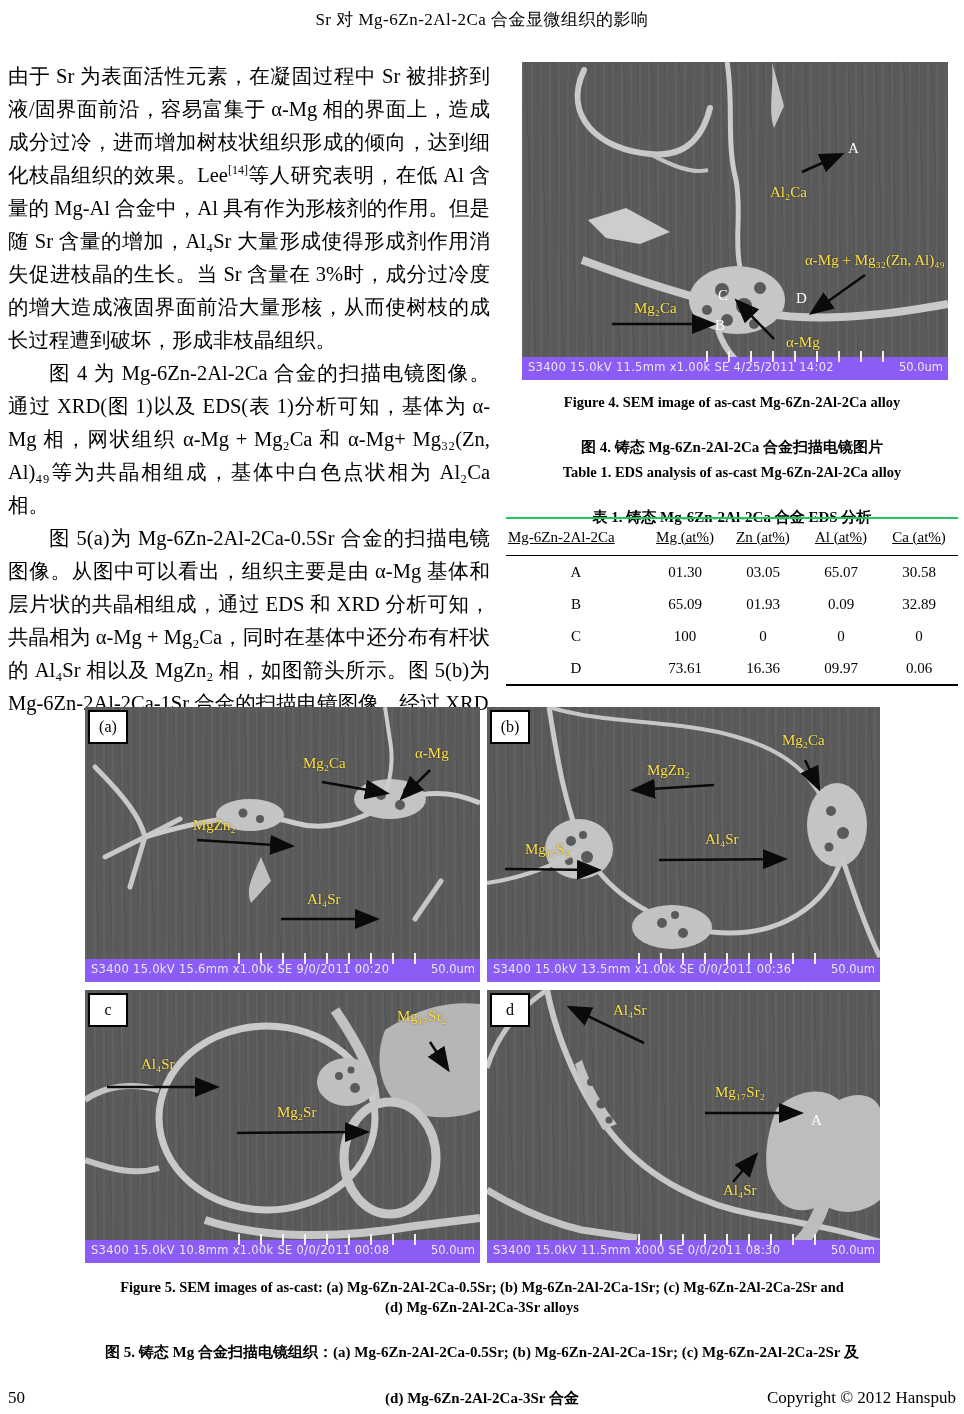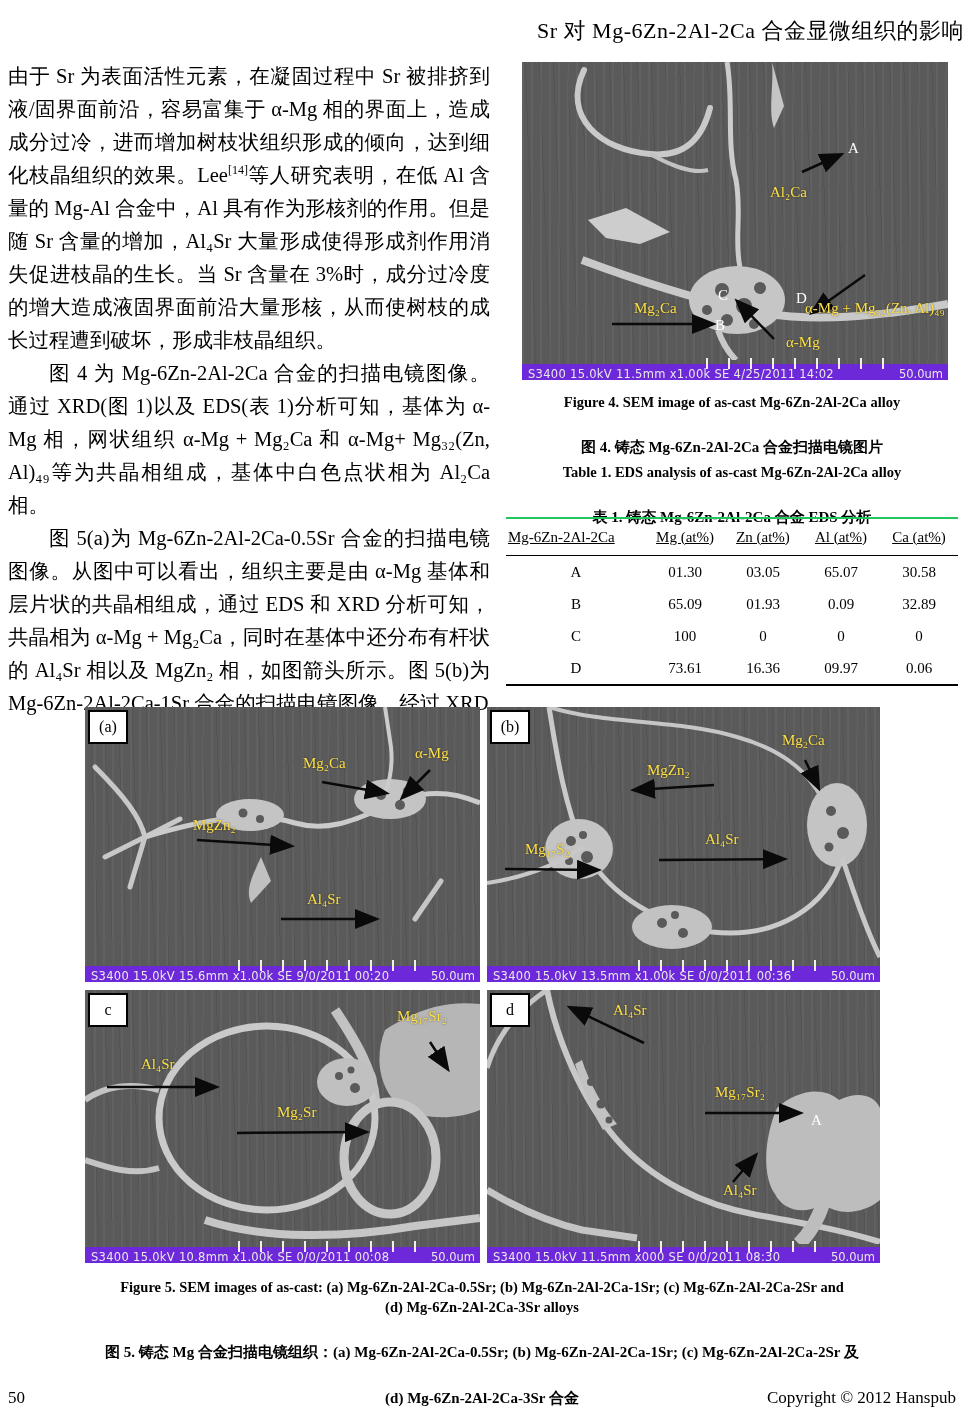--- a/index.html
+++ b/index.html
@@ -1,41 +1,41 @@
 <!DOCTYPE html>
 <html><head>
 <meta charset="utf-8">
 <style>
   html,body{margin:0;padding:0;background:#888;}
   .page{
     position:relative; width:964px; height:1414px; background:#ffffff;
     margin:0 auto; overflow:hidden;
     font-family:"Liberation Serif","DejaVu Serif",serif; color:#000;
   }
-  .hdr{position:absolute; top:8px; left:0; width:100%; text-align:right;
-       font-size:22px; letter-spacing:.5px;margin-top:8px;}
+  .hdr{position:absolute; top:8px; left:0; width:100%; text-align:center;
+       font-size:17px; letter-spacing:.5px;}
   
   .col-l{position:absolute; left:8px; top:60px; width:482px;
          font-size:20.5px; line-height:33px; text-align:justify;}
   .col-l p{margin:0; text-align:justify;}
   .col-l p.ind{text-indent:2em;}
   .col-l sup{font-size:12px; line-height:0;}
   
   .sem{position:absolute; background:#5a5a5a; overflow:hidden;}
   .sem .tex{position:absolute; inset:0;
       background:
         repeating-linear-gradient(90deg, rgba(255,255,255,.045) 0 2px, rgba(0,0,0,0) 2px 9px),
         repeating-linear-gradient(88deg, rgba(0,0,0,.07) 0 1px, rgba(0,0,0,0) 1px 14px);}
   .sem svg{position:absolute; left:0; top:0;}
   .sem .lbl{position:absolute; color:#fde047; font-size:15px; white-space:nowrap;
             font-family:"Liberation Serif","DejaVu Serif",serif; text-shadow:0 0 2px rgba(0,0,0,.6);}
   .sem .pt{position:absolute; color:#fff; font-size:15px;}
   .tagbox{position:absolute; left:3px; top:3px; width:36px; height:30px; background:#fff;
           border:2px solid #000; color:#000; font-size:16px; text-align:center; line-height:30px;}
-  .sbar{position:absolute; left:0; bottom:0; width:100%; height:16px; background:#6d28d9;
+  .sbar{position:absolute; left:0; bottom:0; width:100%; height:23px; background:#8b5cf6;
         color:#e8e8e8; font-family:"DejaVu Sans","Liberation Sans",sans-serif; font-size:11.5px;}
   .sbar .st{position:absolute; left:6px; top:3px; letter-spacing:.3px;}
   .sbar .sc{position:absolute; right:5px; top:3px;}
   .sbar .ticks{position:absolute; right:62px; top:-6px; width:180px; height:11px;
         background:repeating-linear-gradient(90deg,#f0f0f0 0 2px, rgba(0,0,0,0) 2px 22px);}
   
   .cap{position:absolute; text-align:center; font-weight:bold;}
   .cap .en{font-size:14.5px; line-height:20px;}
   .cap .zh{font-size:15px; line-height:21px;margin-top:25px;}
   
@@ -85,21 +85,21 @@
       <circle cx="185" cy="248" r="5" fill="#5a5a5a"></circle>
         <circle cx="232" cy="262" r="5" fill="#5a5a5a"></circle>
       <path d="M196,268 C200,280 206,290 214,298" stroke="#c9c9c9" stroke-width="6" fill="none"></path>
       <line x1="280" y1="110" x2="318" y2="93" stroke="#0a0a0a" stroke-width="2.5" marker-end="url(#ah4)"></line>
       <line x1="343" y1="213" x2="291" y2="250" stroke="#0a0a0a" stroke-width="2.5" marker-end="url(#ah4)"></line>
       <line x1="90" y1="262" x2="190" y2="262" stroke="#0a0a0a" stroke-width="2.5" marker-end="url(#ah4)"></line>
       <line x1="252" y1="277" x2="216" y2="240" stroke="#0a0a0a" stroke-width="2.5" marker-end="url(#ah4)"></line>
     </svg>
     <span class="pt" style="left:326px; top:78px;">A</span>
     <span class="lbl" style="left:248px; top:122px;">Al₂Ca</span>
-    <span class="lbl" style="left:283px; top:190px;margin-top:48px;">α-Mg + Mg₃₂(Zn, Al)₄₉</span>
+    <span class="lbl" style="left:283px; top:190px;">α-Mg + Mg₃₂(Zn, Al)₄₉</span>
     <span class="pt" style="left:274px; top:228px;">D</span>
     <span class="lbl" style="left:112px; top:238px;">Mg₂Ca</span>
     <span class="pt" style="left:193px; top:255px;">B</span>
     <span class="pt" style="left:196px; top:225px;">C</span>
     <span class="lbl" style="left:264px; top:272px;">α-Mg</span>
     <div class="sbar">
       <div class="ticks"></div>
       <span class="st">S3400 15.0kV 11.5mm x1.00k SE 4/25/2011 14:02</span>
       <span class="sc">50.0um</span>
     </div>

